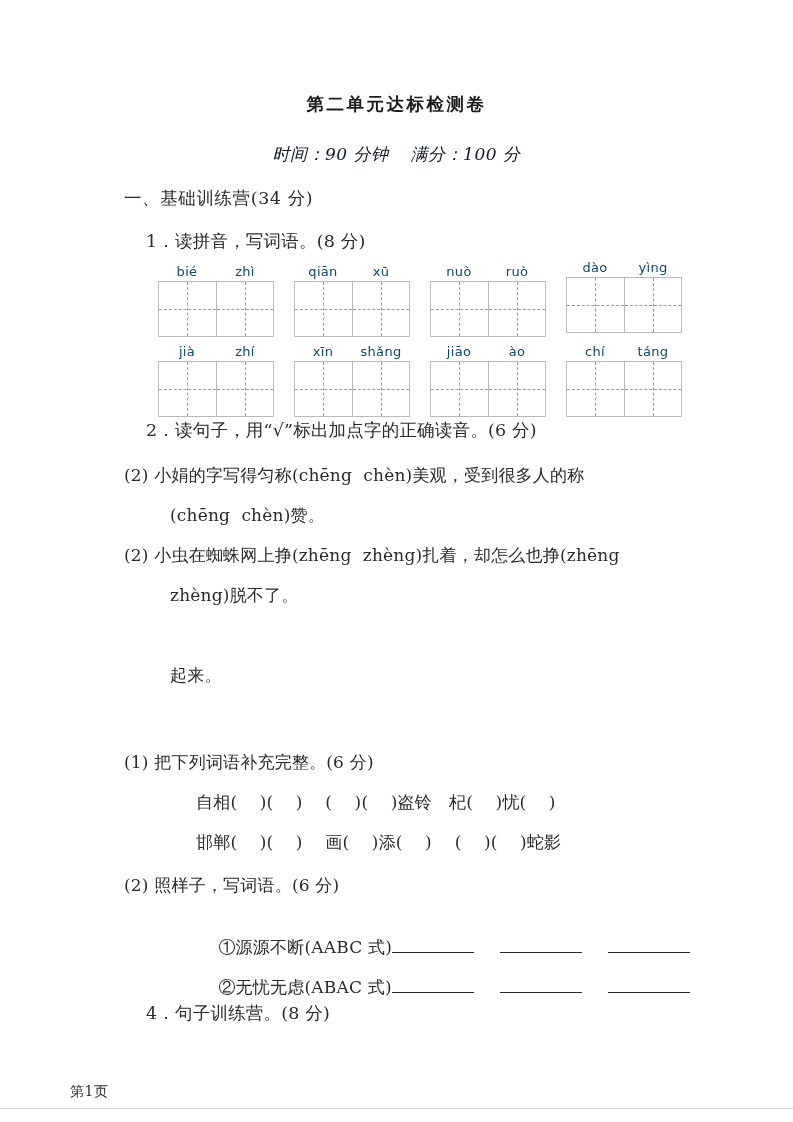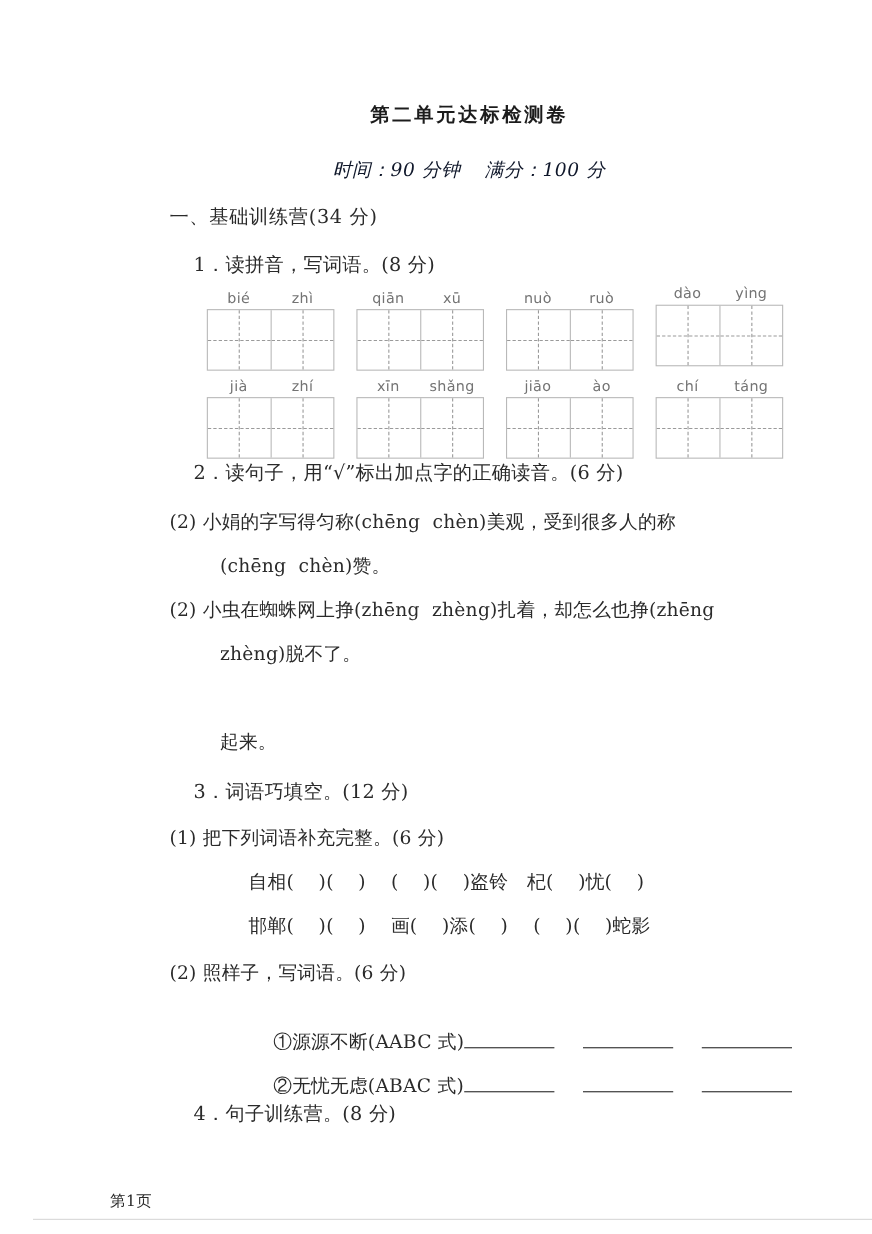--- a/index.html
+++ b/index.html
@@ -14,21 +14,20 @@
     font-family: "DejaVu Serif", "Liberation Serif", serif;
     color: #231f20;
     overflow: hidden;
   }
   .page {
     position: absolute;
     left: 0; top: 0;
     width: 659px;
     height: 1122px;
     box-sizing: border-box;
-    margin-left: 30px;
   }
 
   
   .doc-title {
     position: absolute;
     left: 0;
     top: 92px;
     width: 793px;
     text-align: center;
     font-family: "DejaVu Sans", "Liberation Sans", sans-serif;
@@ -75,21 +74,21 @@
   .indent4 { left: 196px; }
 
   
   .grid-group {
     position: absolute;
   }
   .pinyin-row {
     display: flex;
     font-family: "DejaVu Sans", "Liberation Sans", sans-serif;
     font-size: 13px;
-    color: #737373;
+    color: #0c4a6e;
     height: 19px;
     align-items: flex-end;
     justify-content: space-around;
     width: 116px;
     margin: 0 auto 2px auto;
     letter-spacing: 0.3px;
   }
   .pinyin-row span {
     flex: 1 1 0;
     text-align: center;
@@ -264,21 +263,20 @@
   <div class="line q-head indent2" style="top:420px;">2．读句子，用“√”标出加点字的正确读音。(6 分)</div>
 
   <div class="line sub indent1" style="top:465px;">(2) 小娟的字写得匀称(chēng  chèn)美观，受到很多人的称</div>
   <div class="line sub indent3" style="top:505px;">(chēng  chèn)赞。</div>
 
   <div class="line sub indent1" style="top:545px;">(2) 小虫在蜘蛛网上挣(zhēng  zhèng)扎着，却怎么也挣(zhēng</div>
   <div class="line sub indent3" style="top:585px;">zhèng)脱不了。</div>
 
   <div class="line sub indent3" style="top:665px;">起来。</div>
 
-  <div class="line q-head indent2" style="top:710px;">3．词语巧填空。(12 分)</div>
 
   <div class="line sub indent1" style="top:752px;">(1) 把下列词语补充完整。(6 分)</div>
 
   <div class="line sub indent4" style="top:792px;">自相(    )(    )　 (    )(    )盗铃　杞(    )忧(    )</div>
   <div class="line sub indent4" style="top:832px;">邯郸(    )(    )　 画(    )添(    )　 (    )(    )蛇影</div>
 
   <div class="line sub indent1" style="top:875px;">(2) 照样子，写词语。(6 分)</div>
 
   <div class="line sub indent4" style="top:916px;">
     <span>①源源不断(AABC 式)</span><span class="blank blank-w"></span><span class="blank-gap"></span><span class="blank blank-w"></span><span class="blank-gap"></span><span class="blank blank-w"></span>

